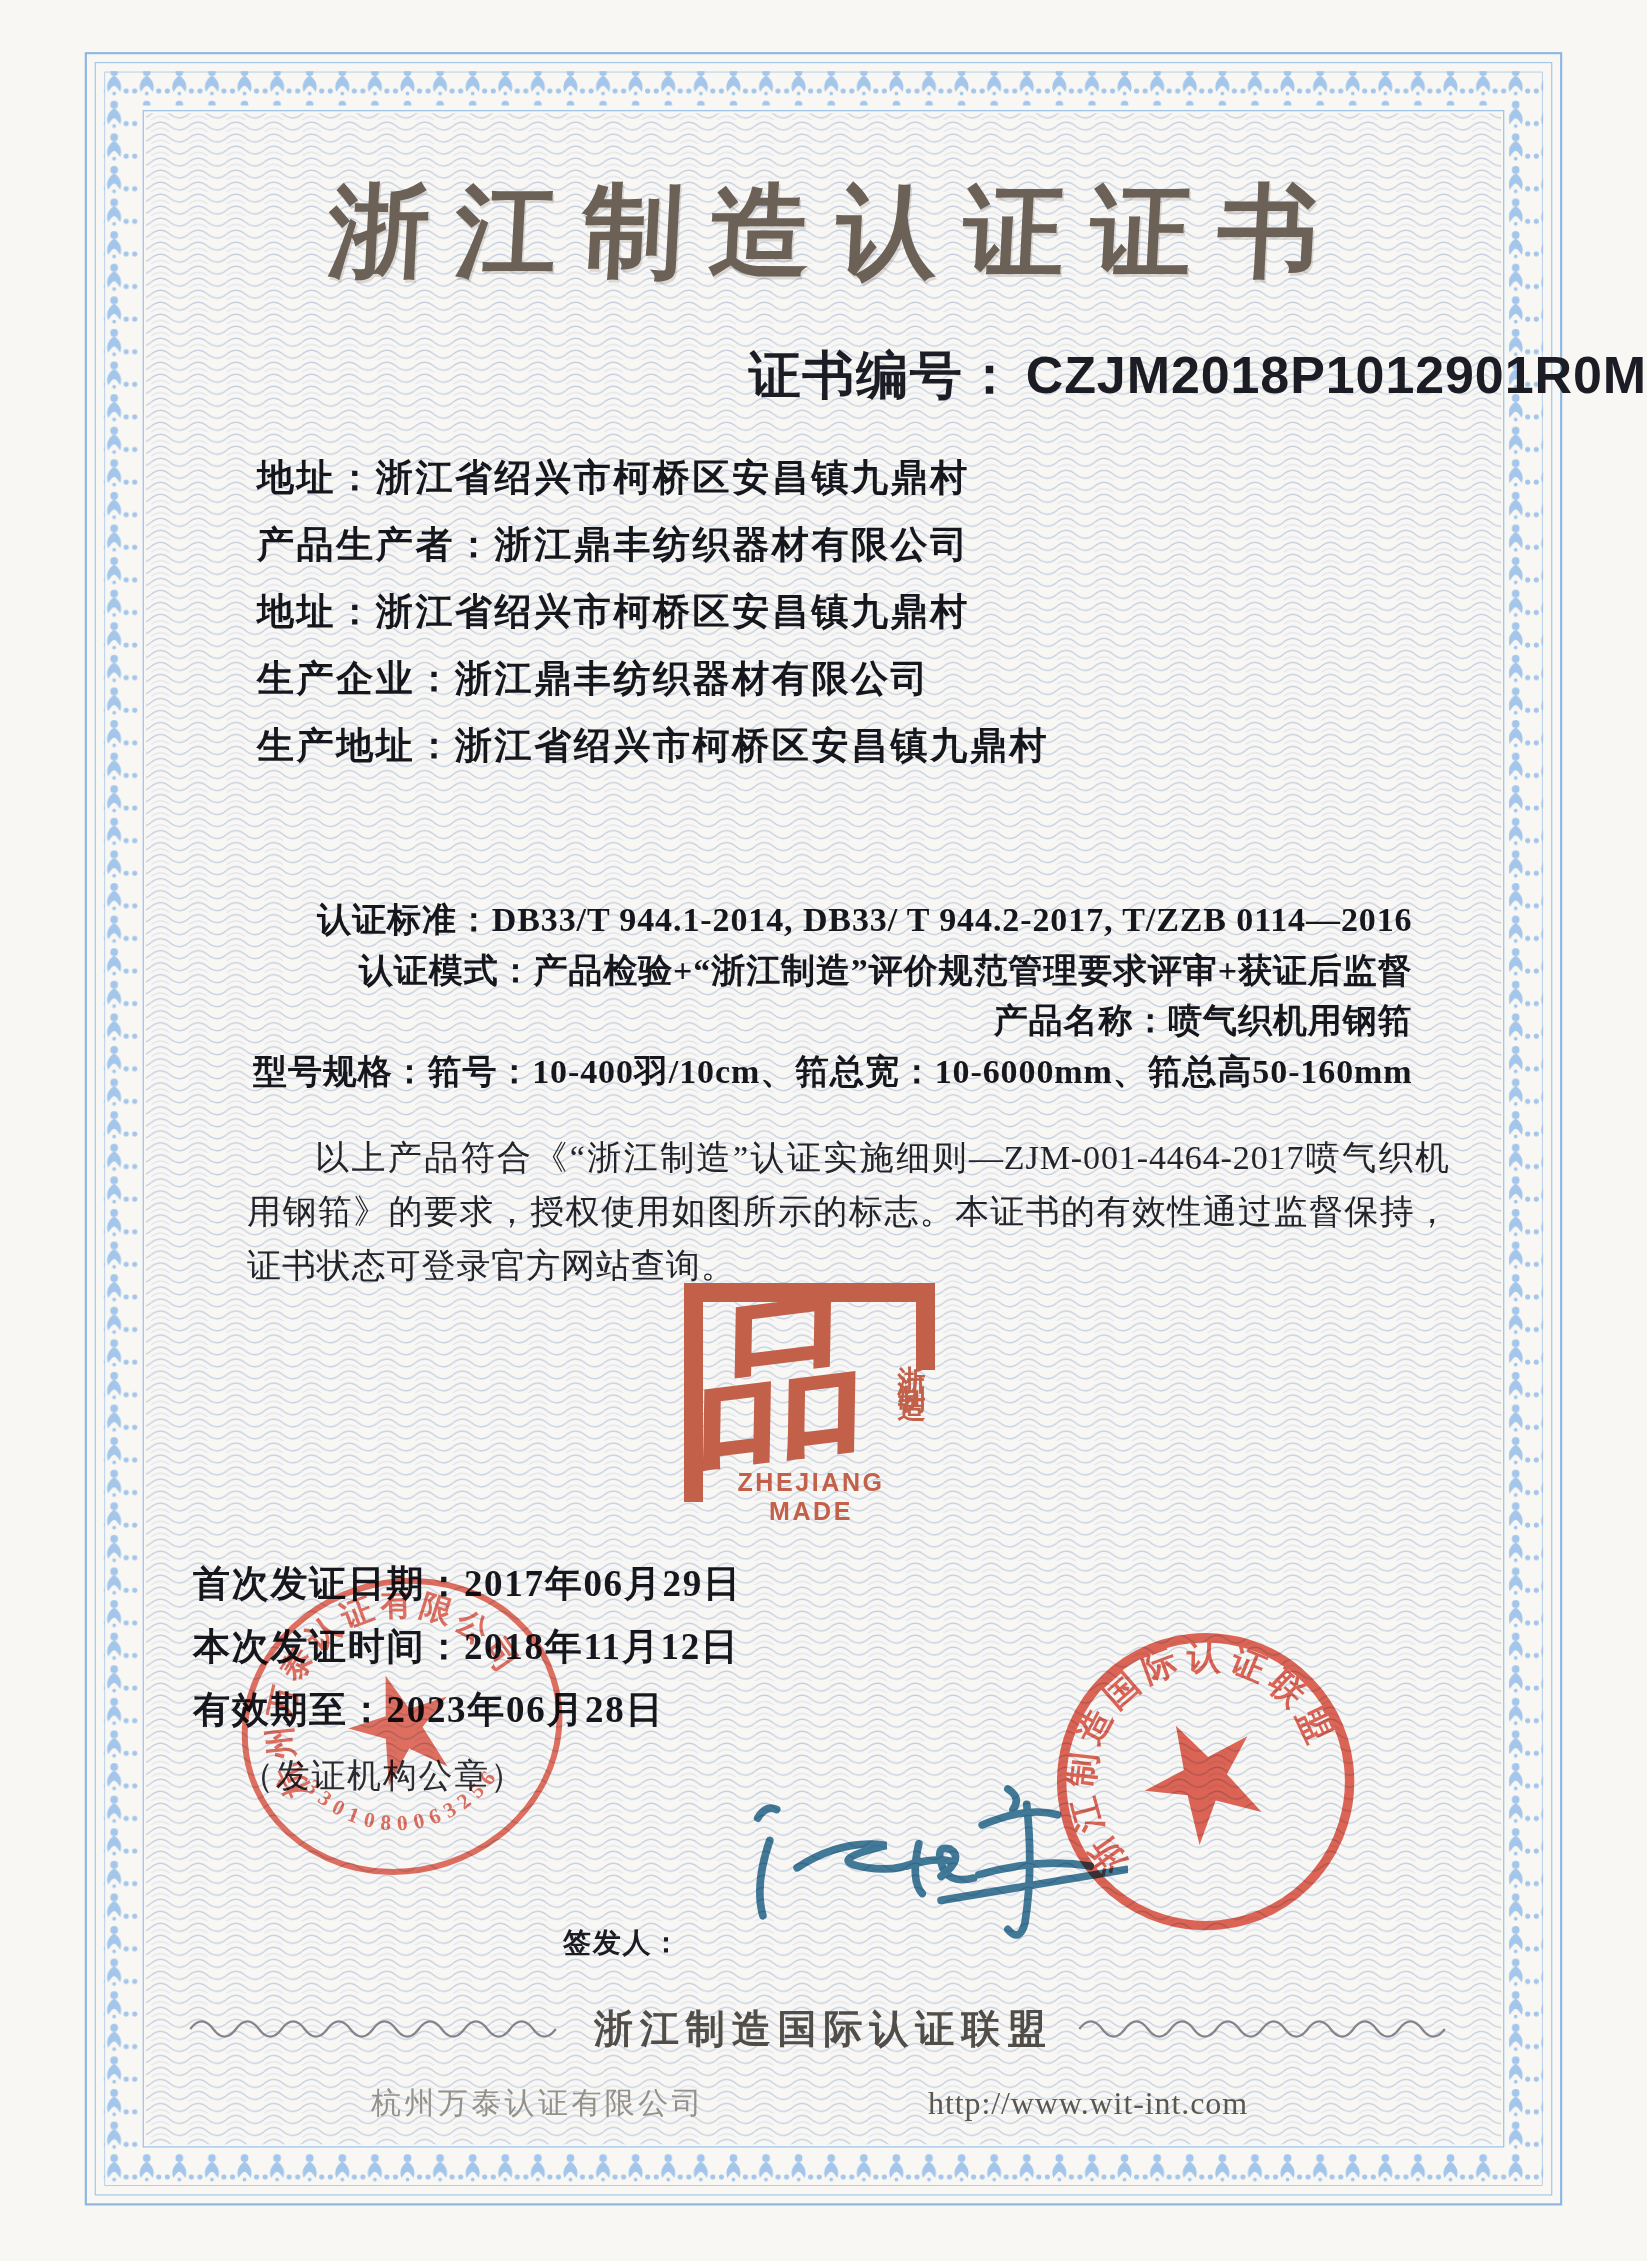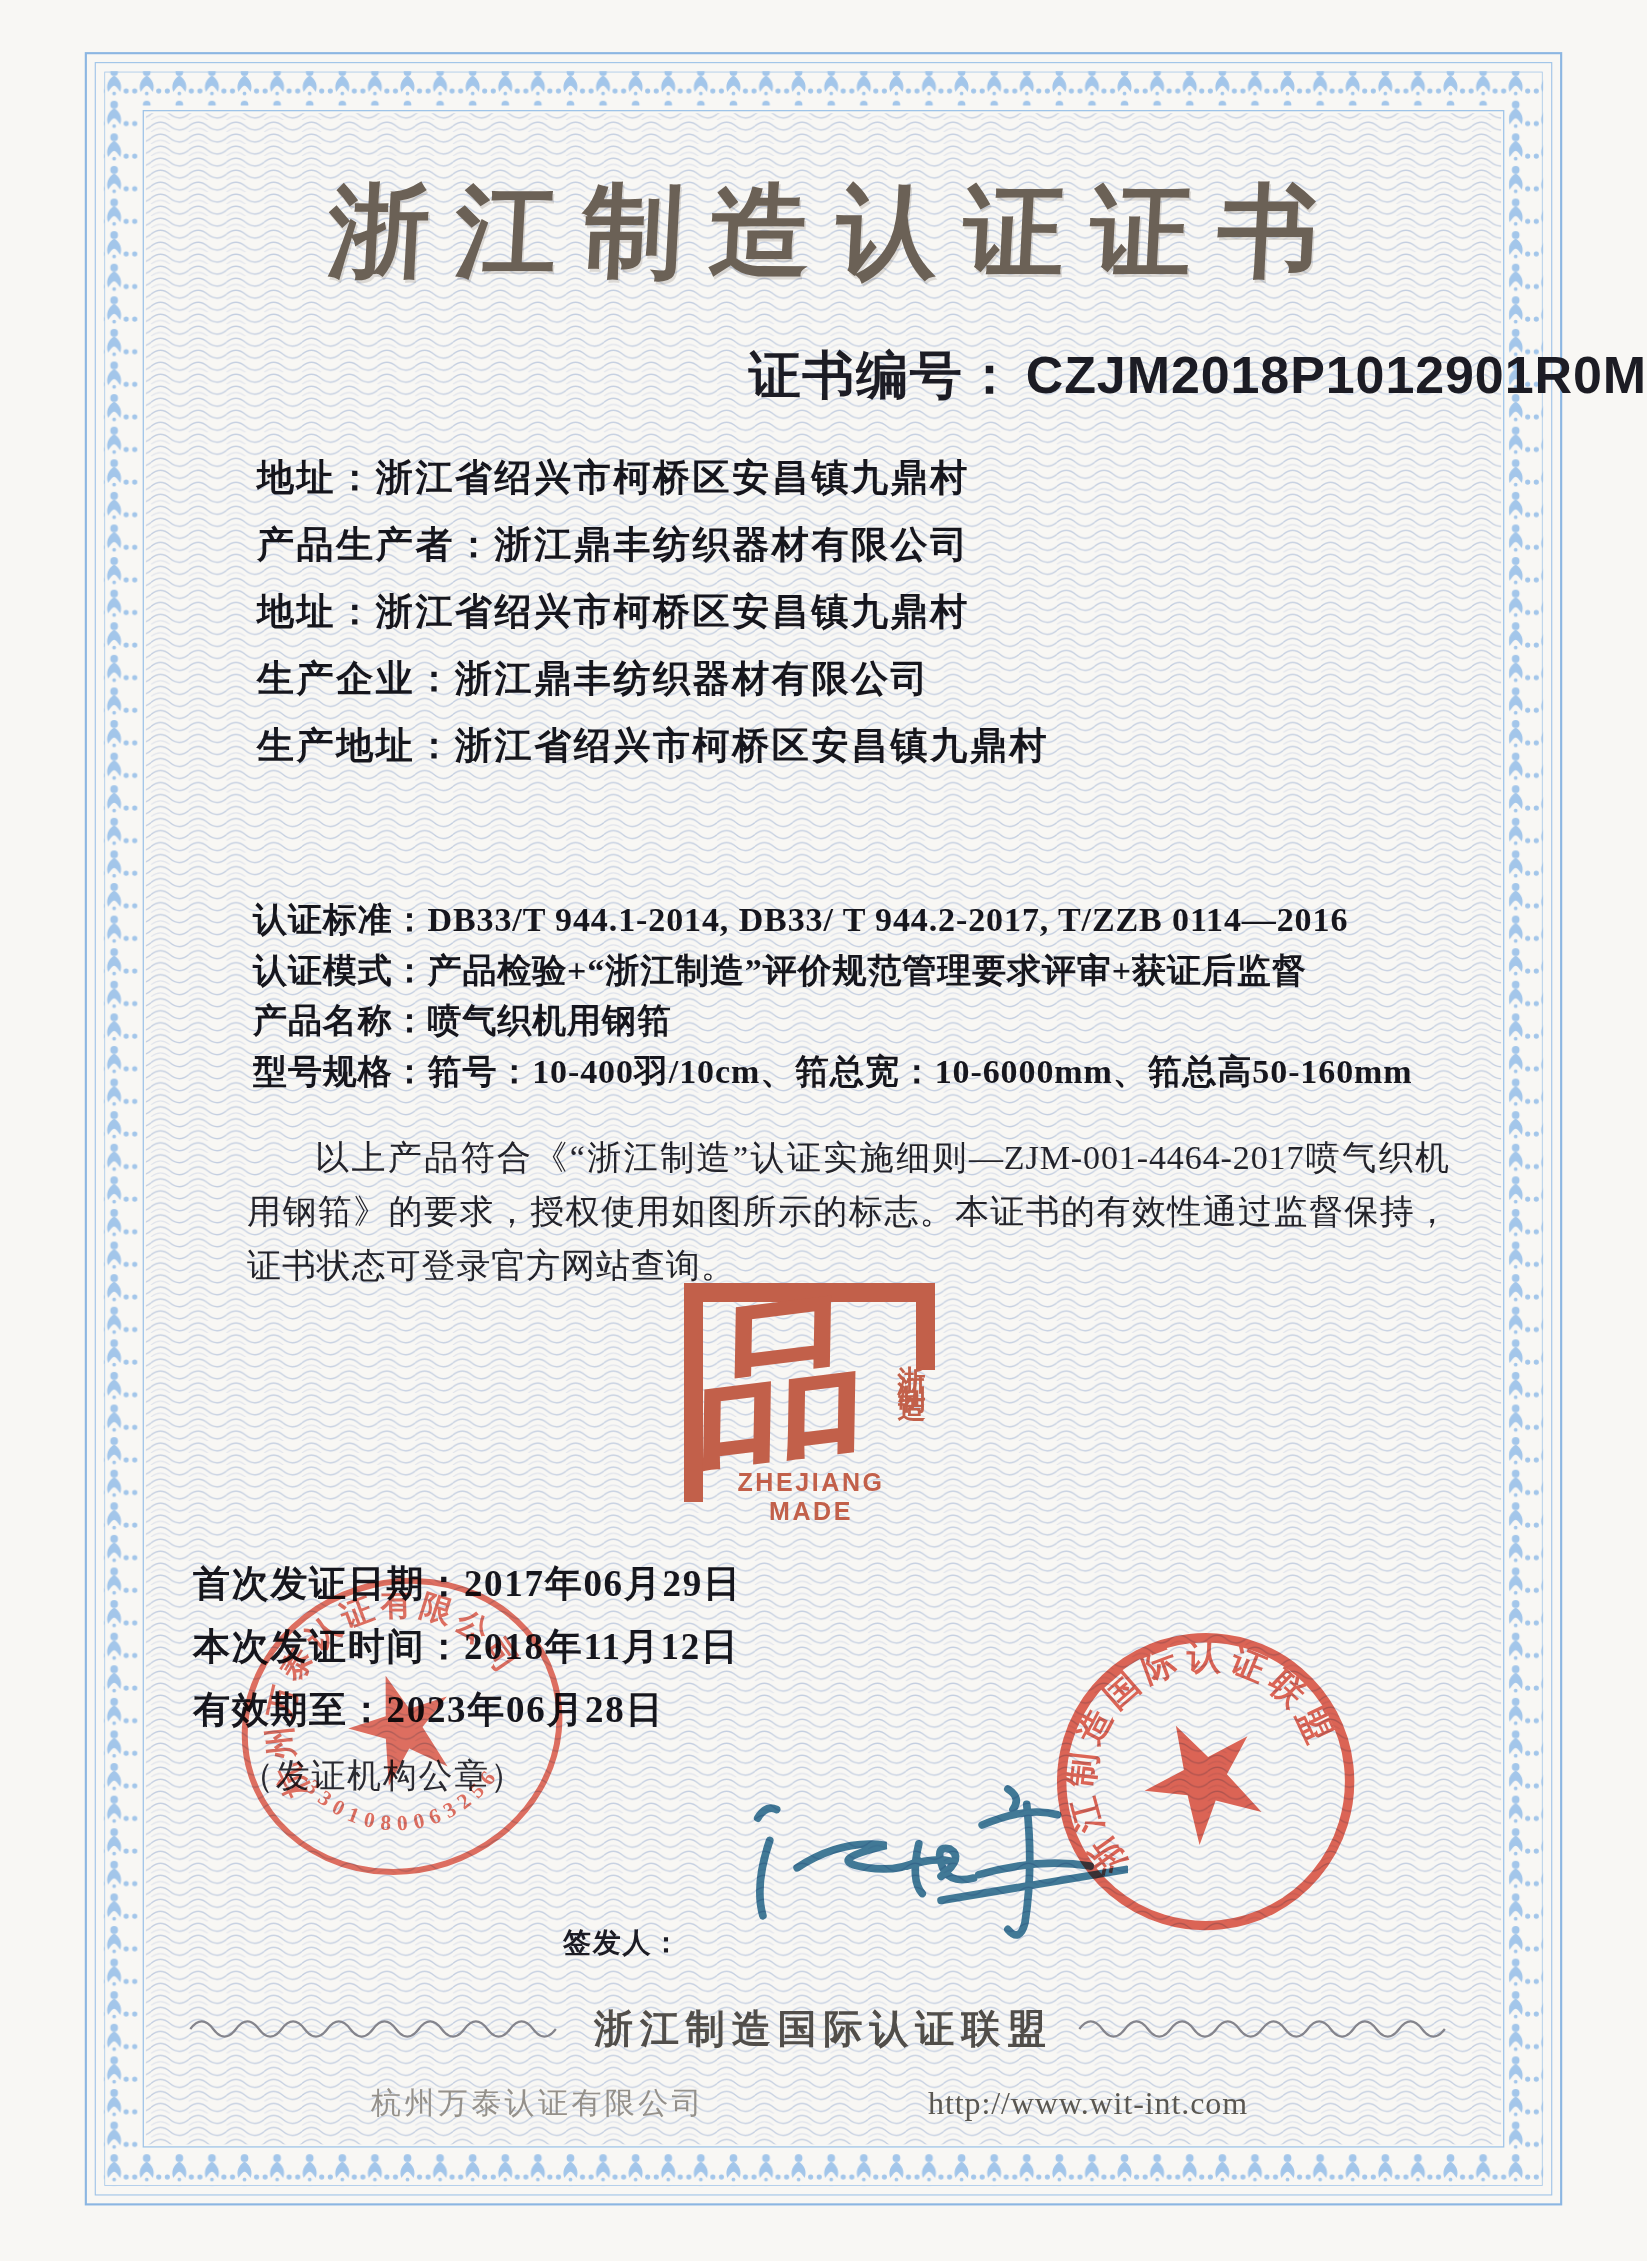--- a/index.html
+++ b/index.html
@@ -13,21 +13,21 @@
     font-size:101px;font-weight:700;color:#6b6156;letter-spacing:26px;padding-left:26px;
     transform:skewX(-3deg);text-shadow:1.7px 2.6px 0 rgba(95,85,70,.18);
   }
   .cert-no{
     position:absolute;left:0;right:0;top:341px;text-align:right;
     font-size:52px;font-weight:700;color:#1c1c24;letter-spacing:1.7px;
   }
   .cert-no .code{font-family:"Liberation Sans","DejaVu Sans",sans-serif;font-weight:700;margin-left:8.6px;letter-spacing:0.9px;}
   .fields{position:absolute;left:257px;top:458px;font-size:37px;font-weight:700;color:#16161d;}
   .fields .line{line-height:39px;margin-bottom:28px;letter-spacing:2.6px;}
-  .details{position:absolute;left:253px;top:902px;font-size:34px;font-weight:700;color:#16161d;}
+  .details{position:absolute;left:253px;top:902px;font-size:34px;font-weight:700;color:#16161d;text-align:right;}
   .details .line{line-height:36px;margin-bottom:14.6px;letter-spacing:0.9px;}
   .statement{
     margin:0;position:absolute;left:247px;top:1131px;width:1203px;
     font-size:34px;line-height:54px;color:#23232a;text-indent:2em;text-align:justify;letter-spacing:0.9px;
   }
   
   .logo{position:absolute;left:684px;top:1283px;width:251px;height:240px;}
   .logo .bar{position:absolute;background:#c2604a;}
   .logo .bar-top{left:0;top:0;right:0;height:19px;}
   .logo .bar-left{left:0;top:0;width:19px;bottom:20.6px;}

